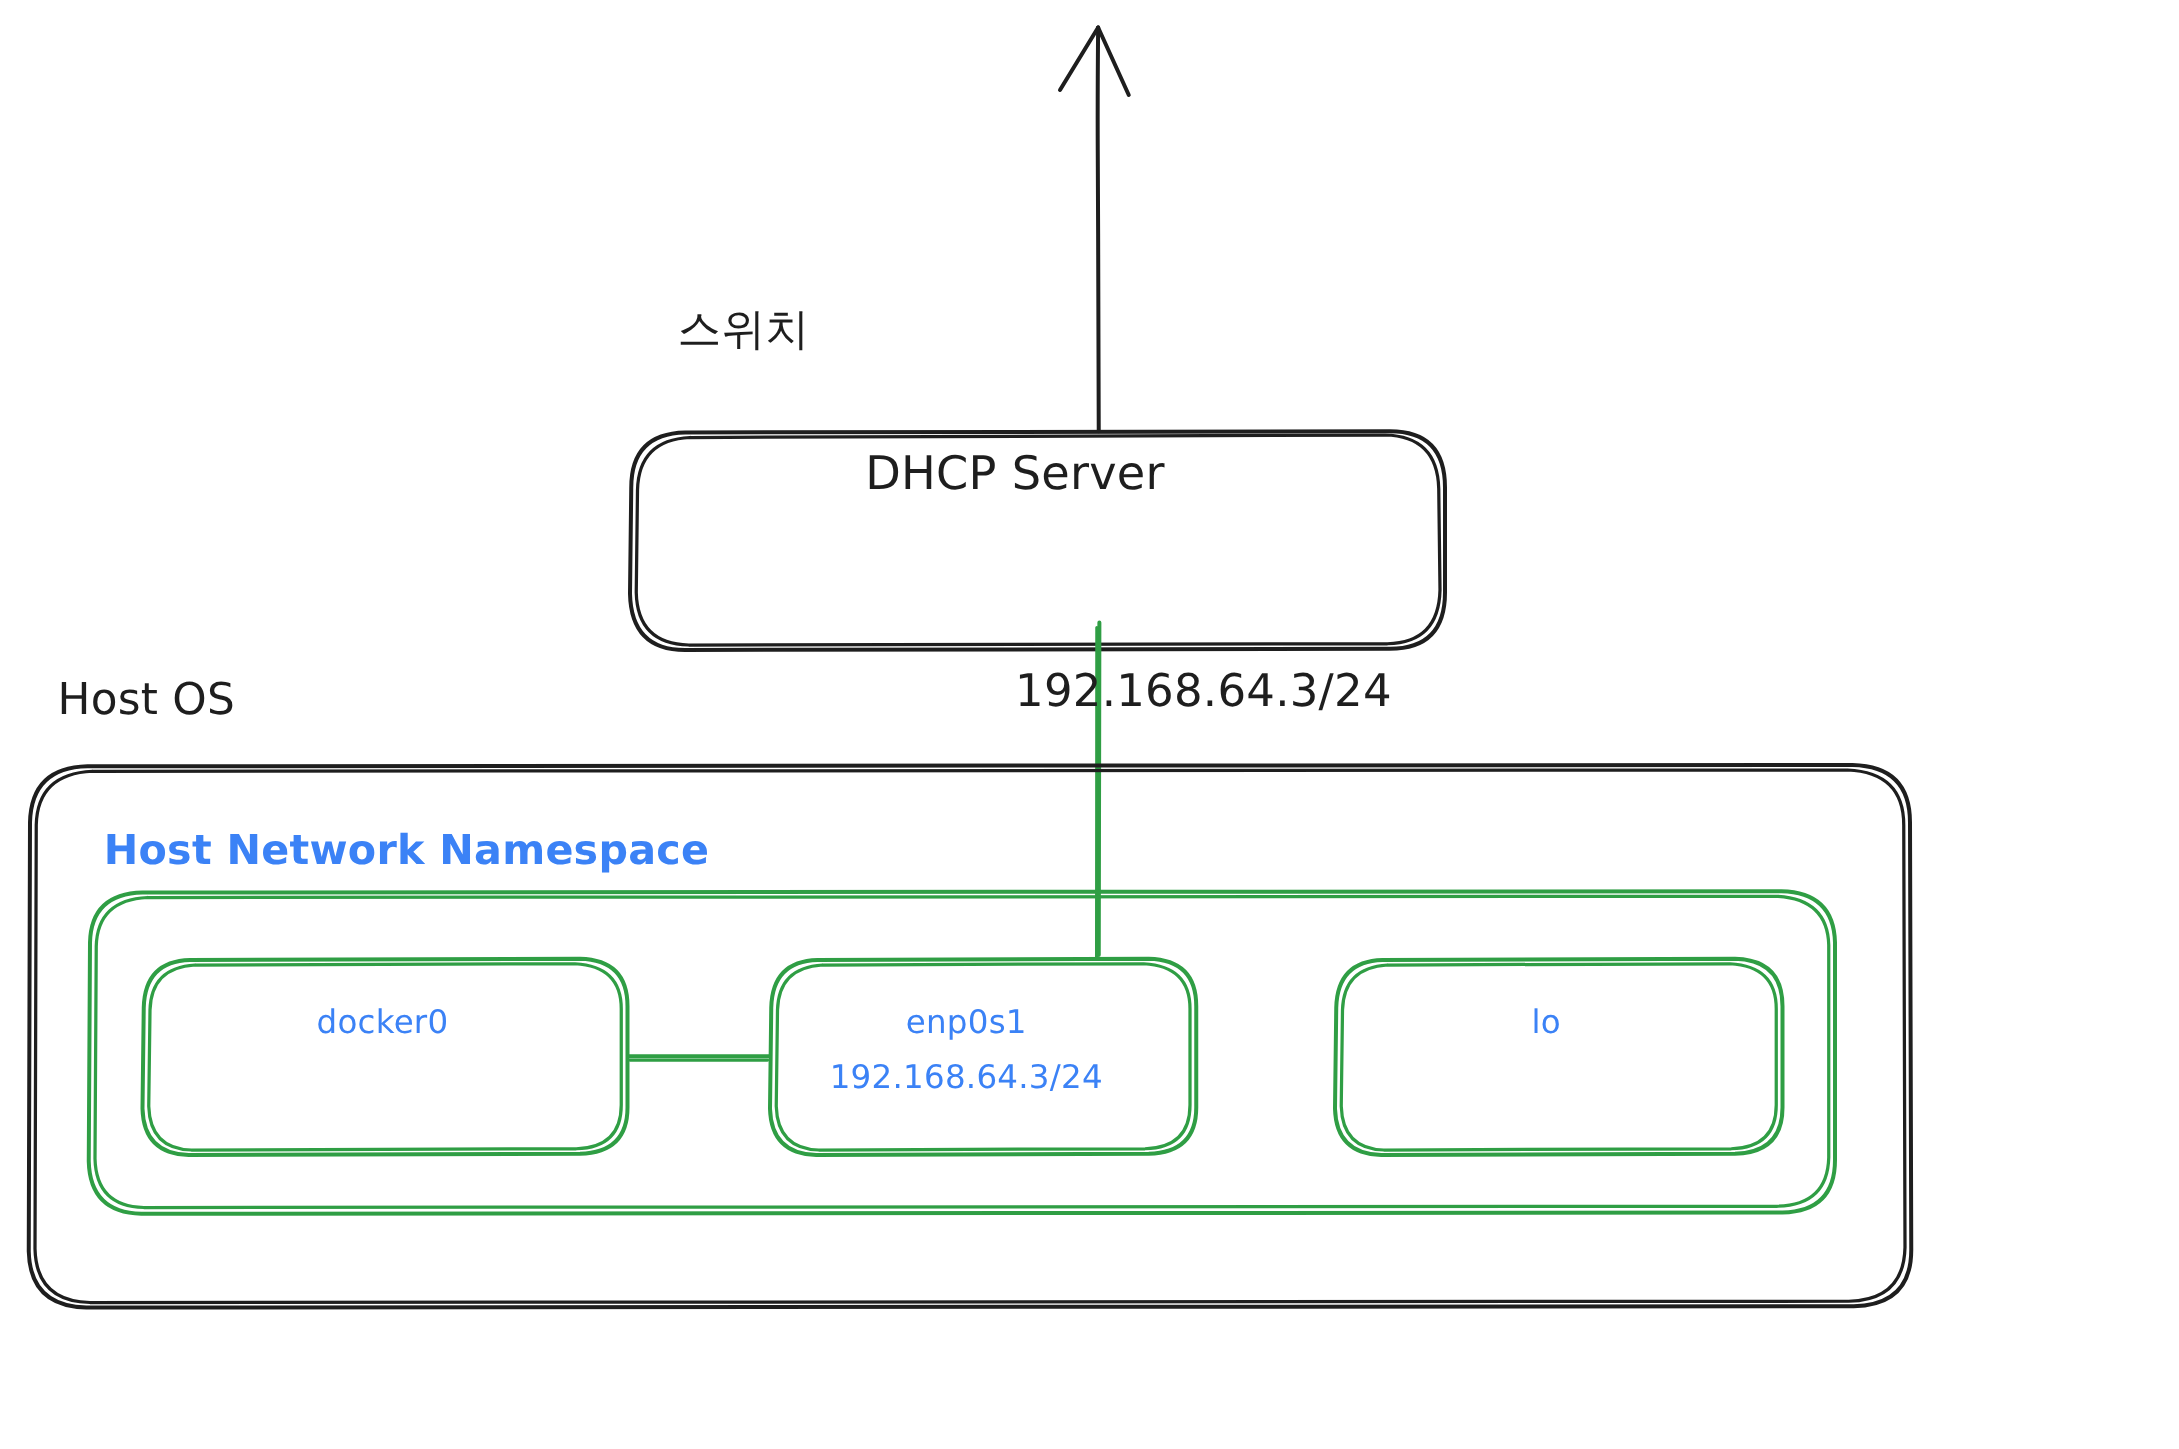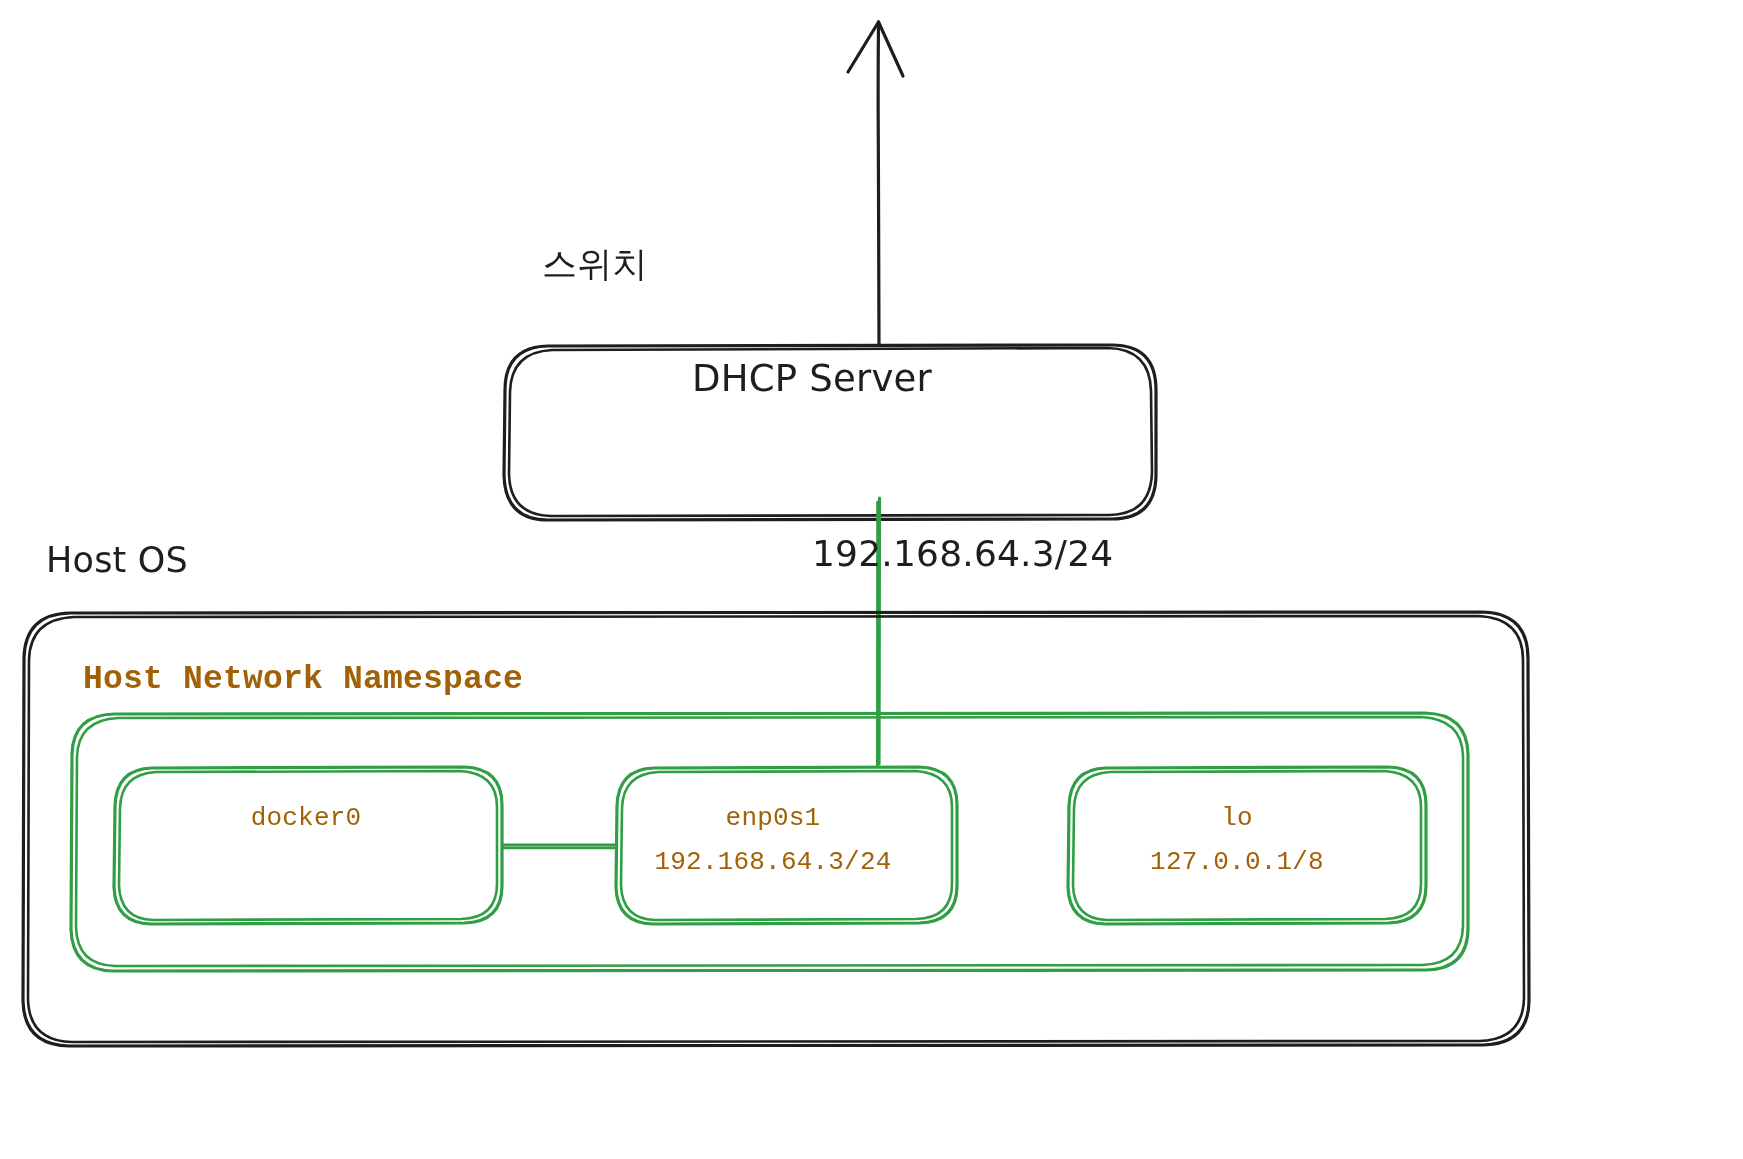--- a/index.html
+++ b/index.html
@@ -32,22 +32,21 @@
     letter-spacing: 0.2px;
   }
   .lbl-center {
     text-align: right;
     transform: translateX(-50%);
   }
   .black {
     color: #1e1e1e;
   }
   .green {
-    color: #a16207;
-    font-family: Liberation Mono, monospace;
+    color: #3b82f6;
   }
   .t-switch {
     left: 542px;
     top: 242px;
     font-size: 35px;
   }
   .t-hostos {
     left: 46px;
     top: 538px;
     font-size: 35px;
@@ -156,15 +155,14 @@
   <div class="lbl black t-hostos">Host OS</div>
 
   <div class="lbl green t-ns">Host Network Namespace</div>
 
   <div class="lbl lbl-center green t-iface t-docker">docker0</div>
 
   <div class="lbl lbl-center green t-iface t-enp">enp0s1</div>
   <div class="lbl lbl-center green t-iface t-enp" style="top:846px">192.168.64.3/24</div>
 
   <div class="lbl lbl-center green t-iface t-lo">lo</div>
-  <div class="lbl lbl-center green t-iface t-lo" style="top:846px">127.0.0.1/8</div>
 
 </div>
 
 </body></html>

